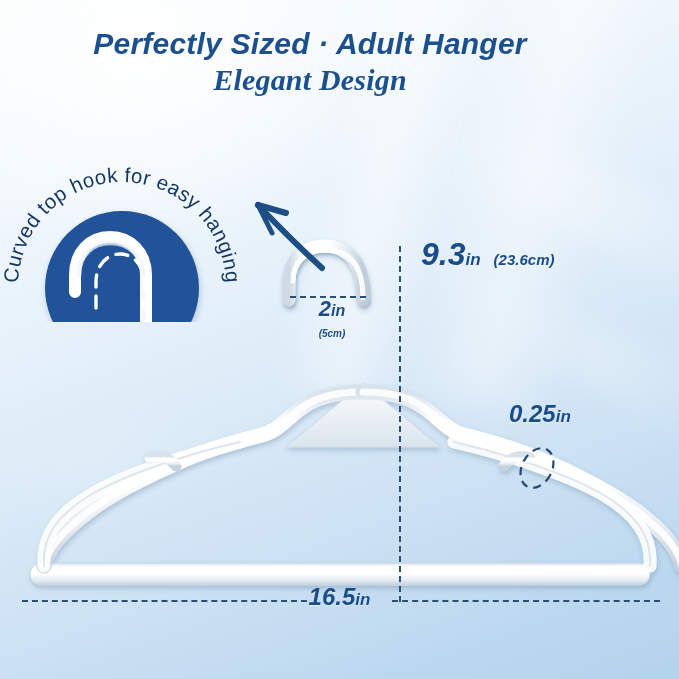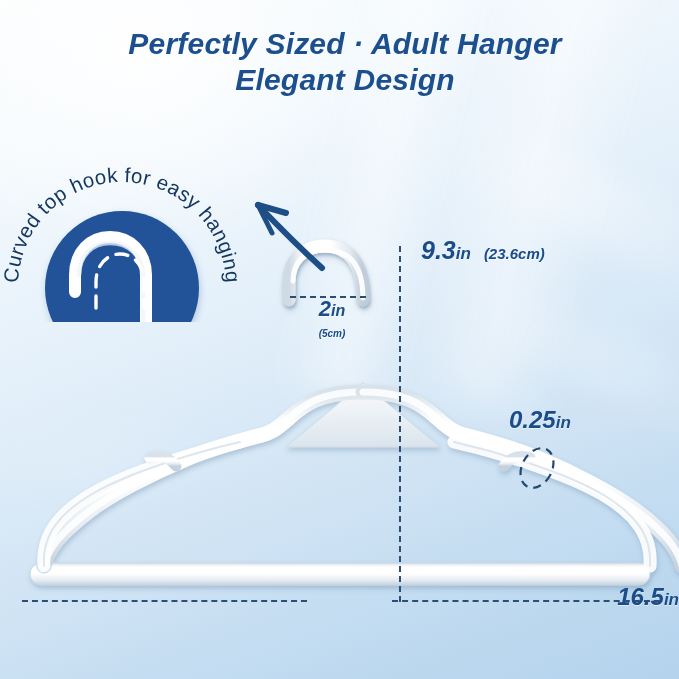--- a/index.html
+++ b/index.html
@@ -21,51 +21,50 @@
   .streak.s4{left:450px;top:330px;width:300px;height:60px;transform:rotate(24deg);filter:blur(13px);opacity:.4;}
   .streak.s5{left:-40px;top:430px;width:260px;height:60px;transform:rotate(-8deg);filter:blur(16px);opacity:.22;}
   .glowtl{position:absolute;left:-120px;top:-160px;width:520px;height:420px;background:radial-gradient(ellipse at center,rgba(255,255,255,.95) 0%,rgba(255,255,255,0) 70%);pointer-events:none;}
 
   
   #title{
     position:absolute;left:0;top:26px;width:620px;text-align:center;
     color:#1c4f8e;font-weight:bold;font-style:italic;
     font-size:30px;line-height:36px;letter-spacing:.2px;
     text-shadow:0 1px 0 rgba(255,255,255,.55);
-    margin-left:35px;
   }
-  #title .l2{display:block;}
+  #title .l2{display:block;font-family:Liberation Serif, serif;}
 
   
   #badge{position:absolute;left:4px;top:136px;width:244px;height:186px;}
   #badge svg{display:block;}
 
   
   .dim{position:absolute;color:#194c88;font-style:italic;font-weight:bold;
        text-shadow:0 1px 0 rgba(255,255,255,.5);white-space:nowrap;}
   .dim .big{font-size:23px;}
   .dim .unit{font-size:16px;font-style:italic;}
   .dim .sub{font-size:15px;font-weight:bold;}
 
   #dim-height{left:421px;top:236px;}
-  #dim-height .big{font-size:25px;}
+  #dim-height .big{font-size:32px;}
   #dim-height .unit{font-size:17px;}
   #dim-height .paren{font-size:15px;margin-left:13px;}
 
   #dim-hook{left:292px;top:297px;text-align:center;width:80px;line-height:23px;}
   #dim-hook .big{font-size:22px;display:inline;}
   #dim-hook .unit{font-size:16px;}
   #dim-hook .sub{display:block;font-size:10px;}
 
-  #dim-thick{left:509px;top:404px;text-align:left;line-height:32px;}
+  #dim-thick{left:509px;top:404px;text-align:left;line-height:20px;}
   #dim-thick .big{font-size:24px;}
   #dim-thick .unit{font-size:17px;}
   #dim-thick .sub{display:block;font-size:16px;}
 
-  #dim-width{left:0;top:586px;width:679px;text-align:right;line-height:21px;}
+  #dim-width{left:0;top:586px;width:679px;text-align:center;line-height:21px;}
   #dim-width .big{font-size:24px;}
   #dim-width .unit{font-size:17px;}
   #dim-width .sub{display:block;font-size:15px;}
 
   
   .dash-v{position:absolute;border-left:2px dashed #2b4f72;}
   .dash-h{position:absolute;border-top:2px dashed #2b4f72;}
   #guide-vert{left:399px;top:246px;height:356px;}
   #guide-bottom-l{left:22px;top:600px;width:285px;}
   #guide-bottom-r{left:392px;top:600px;width:268px;}

